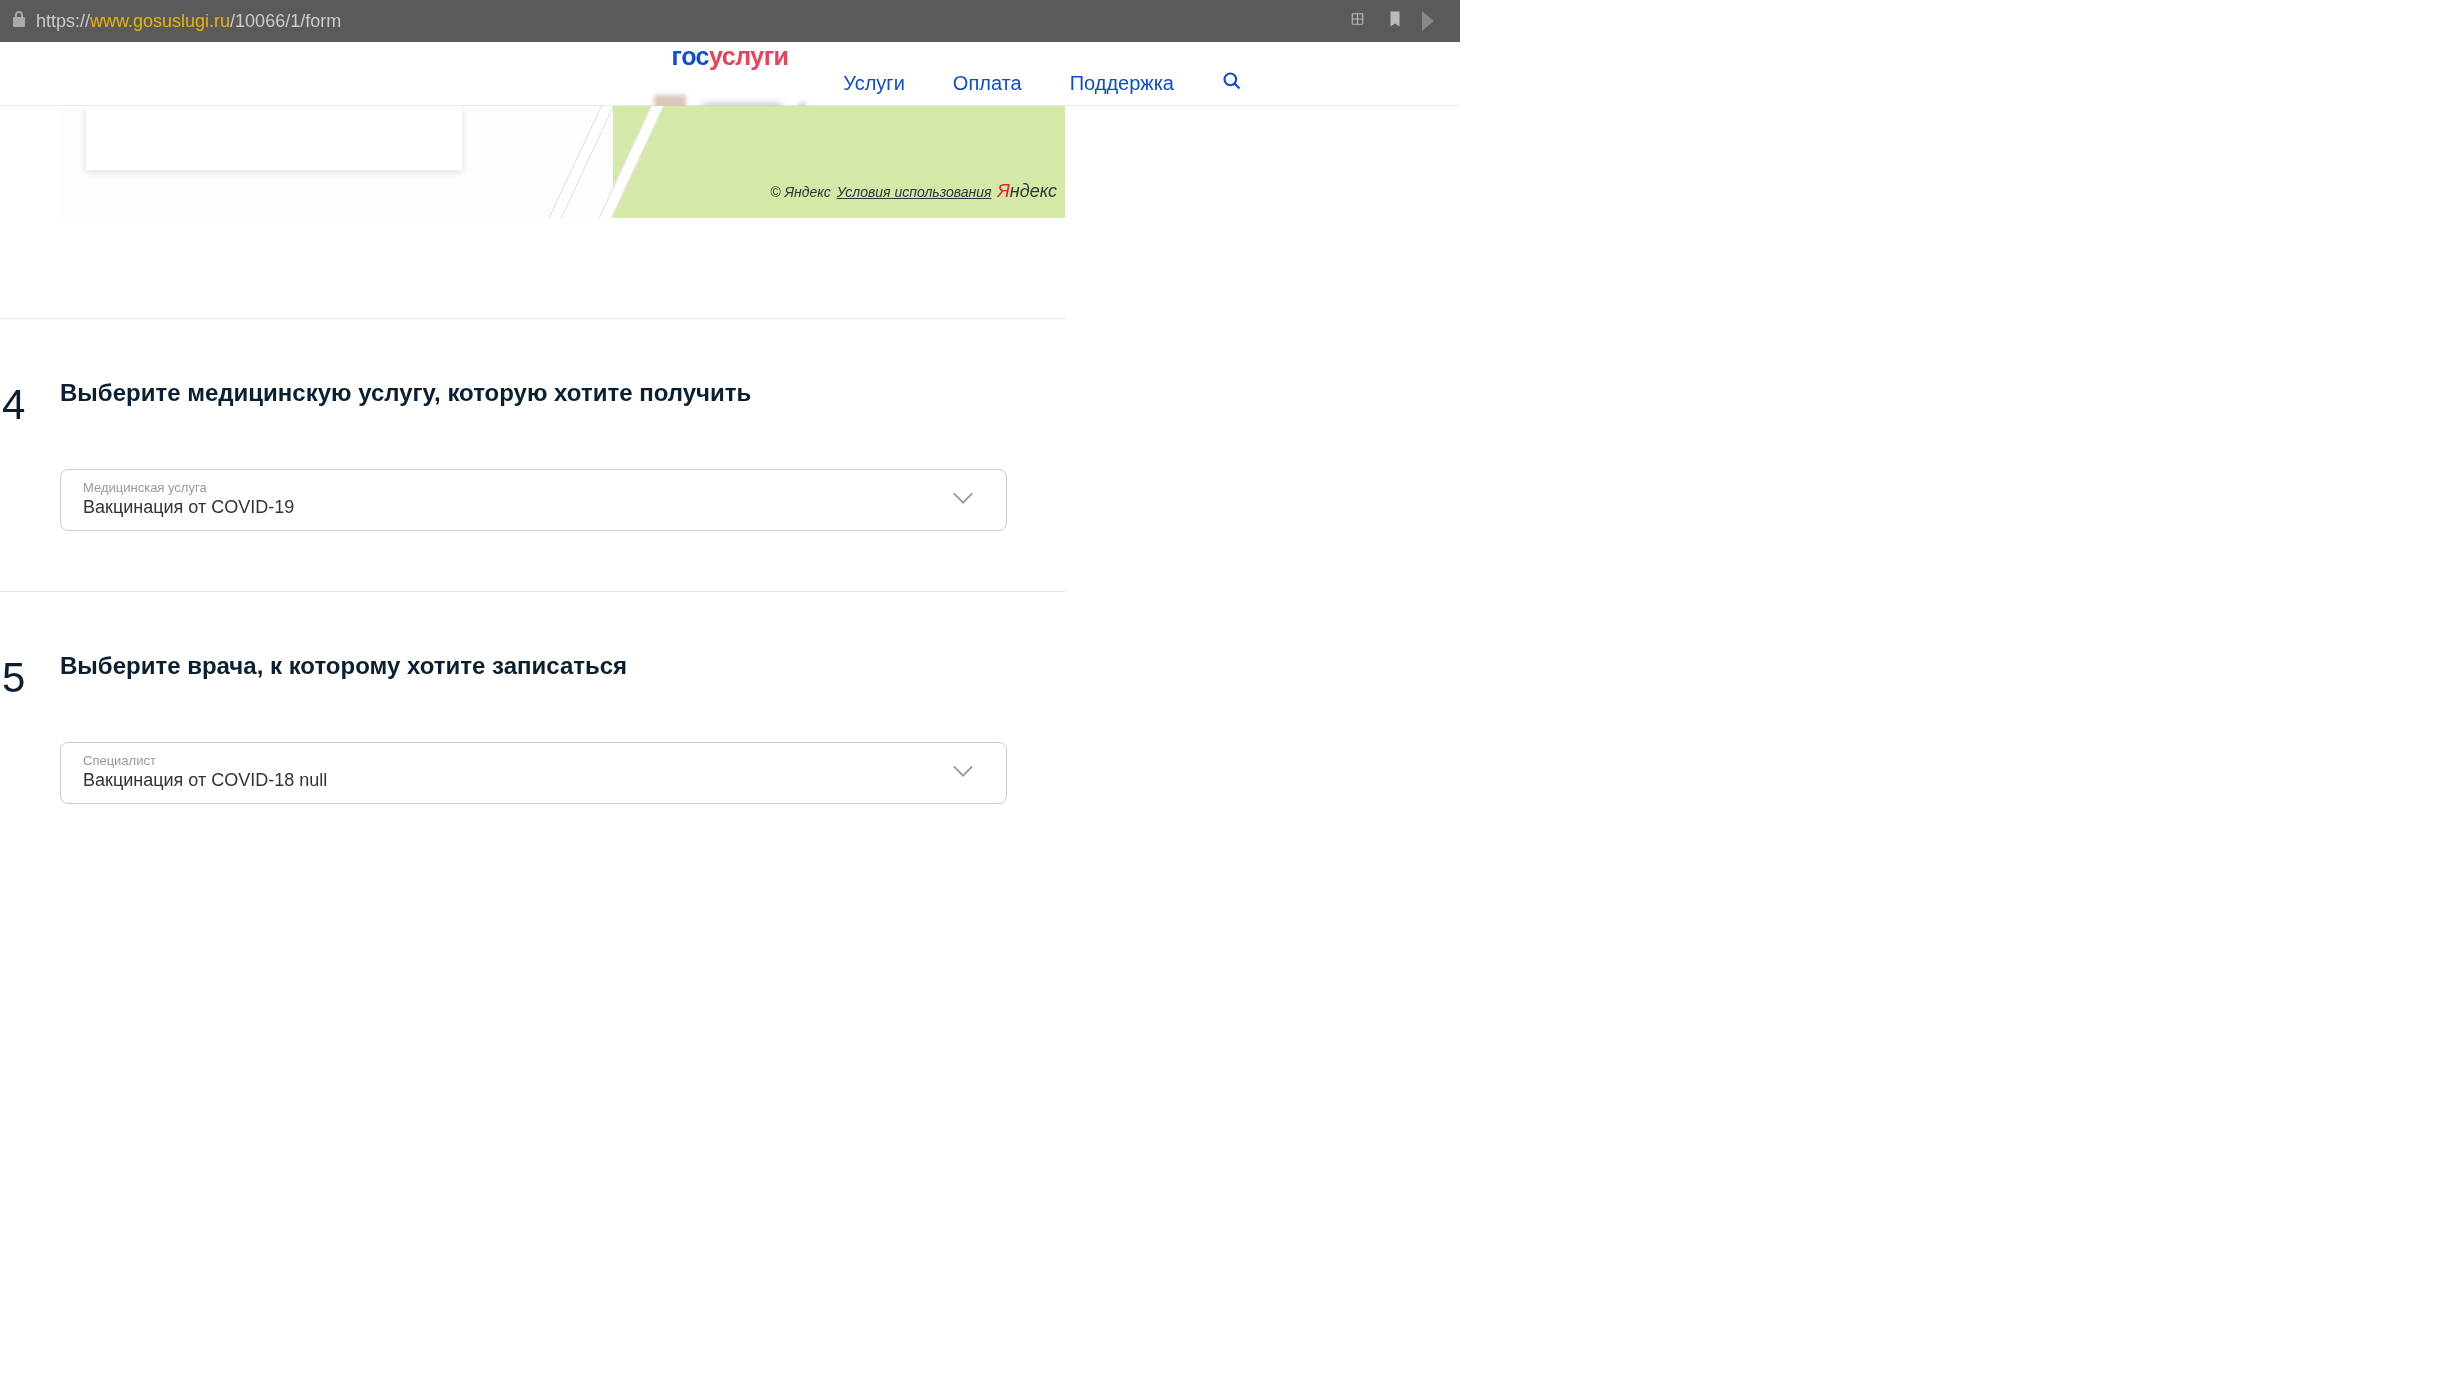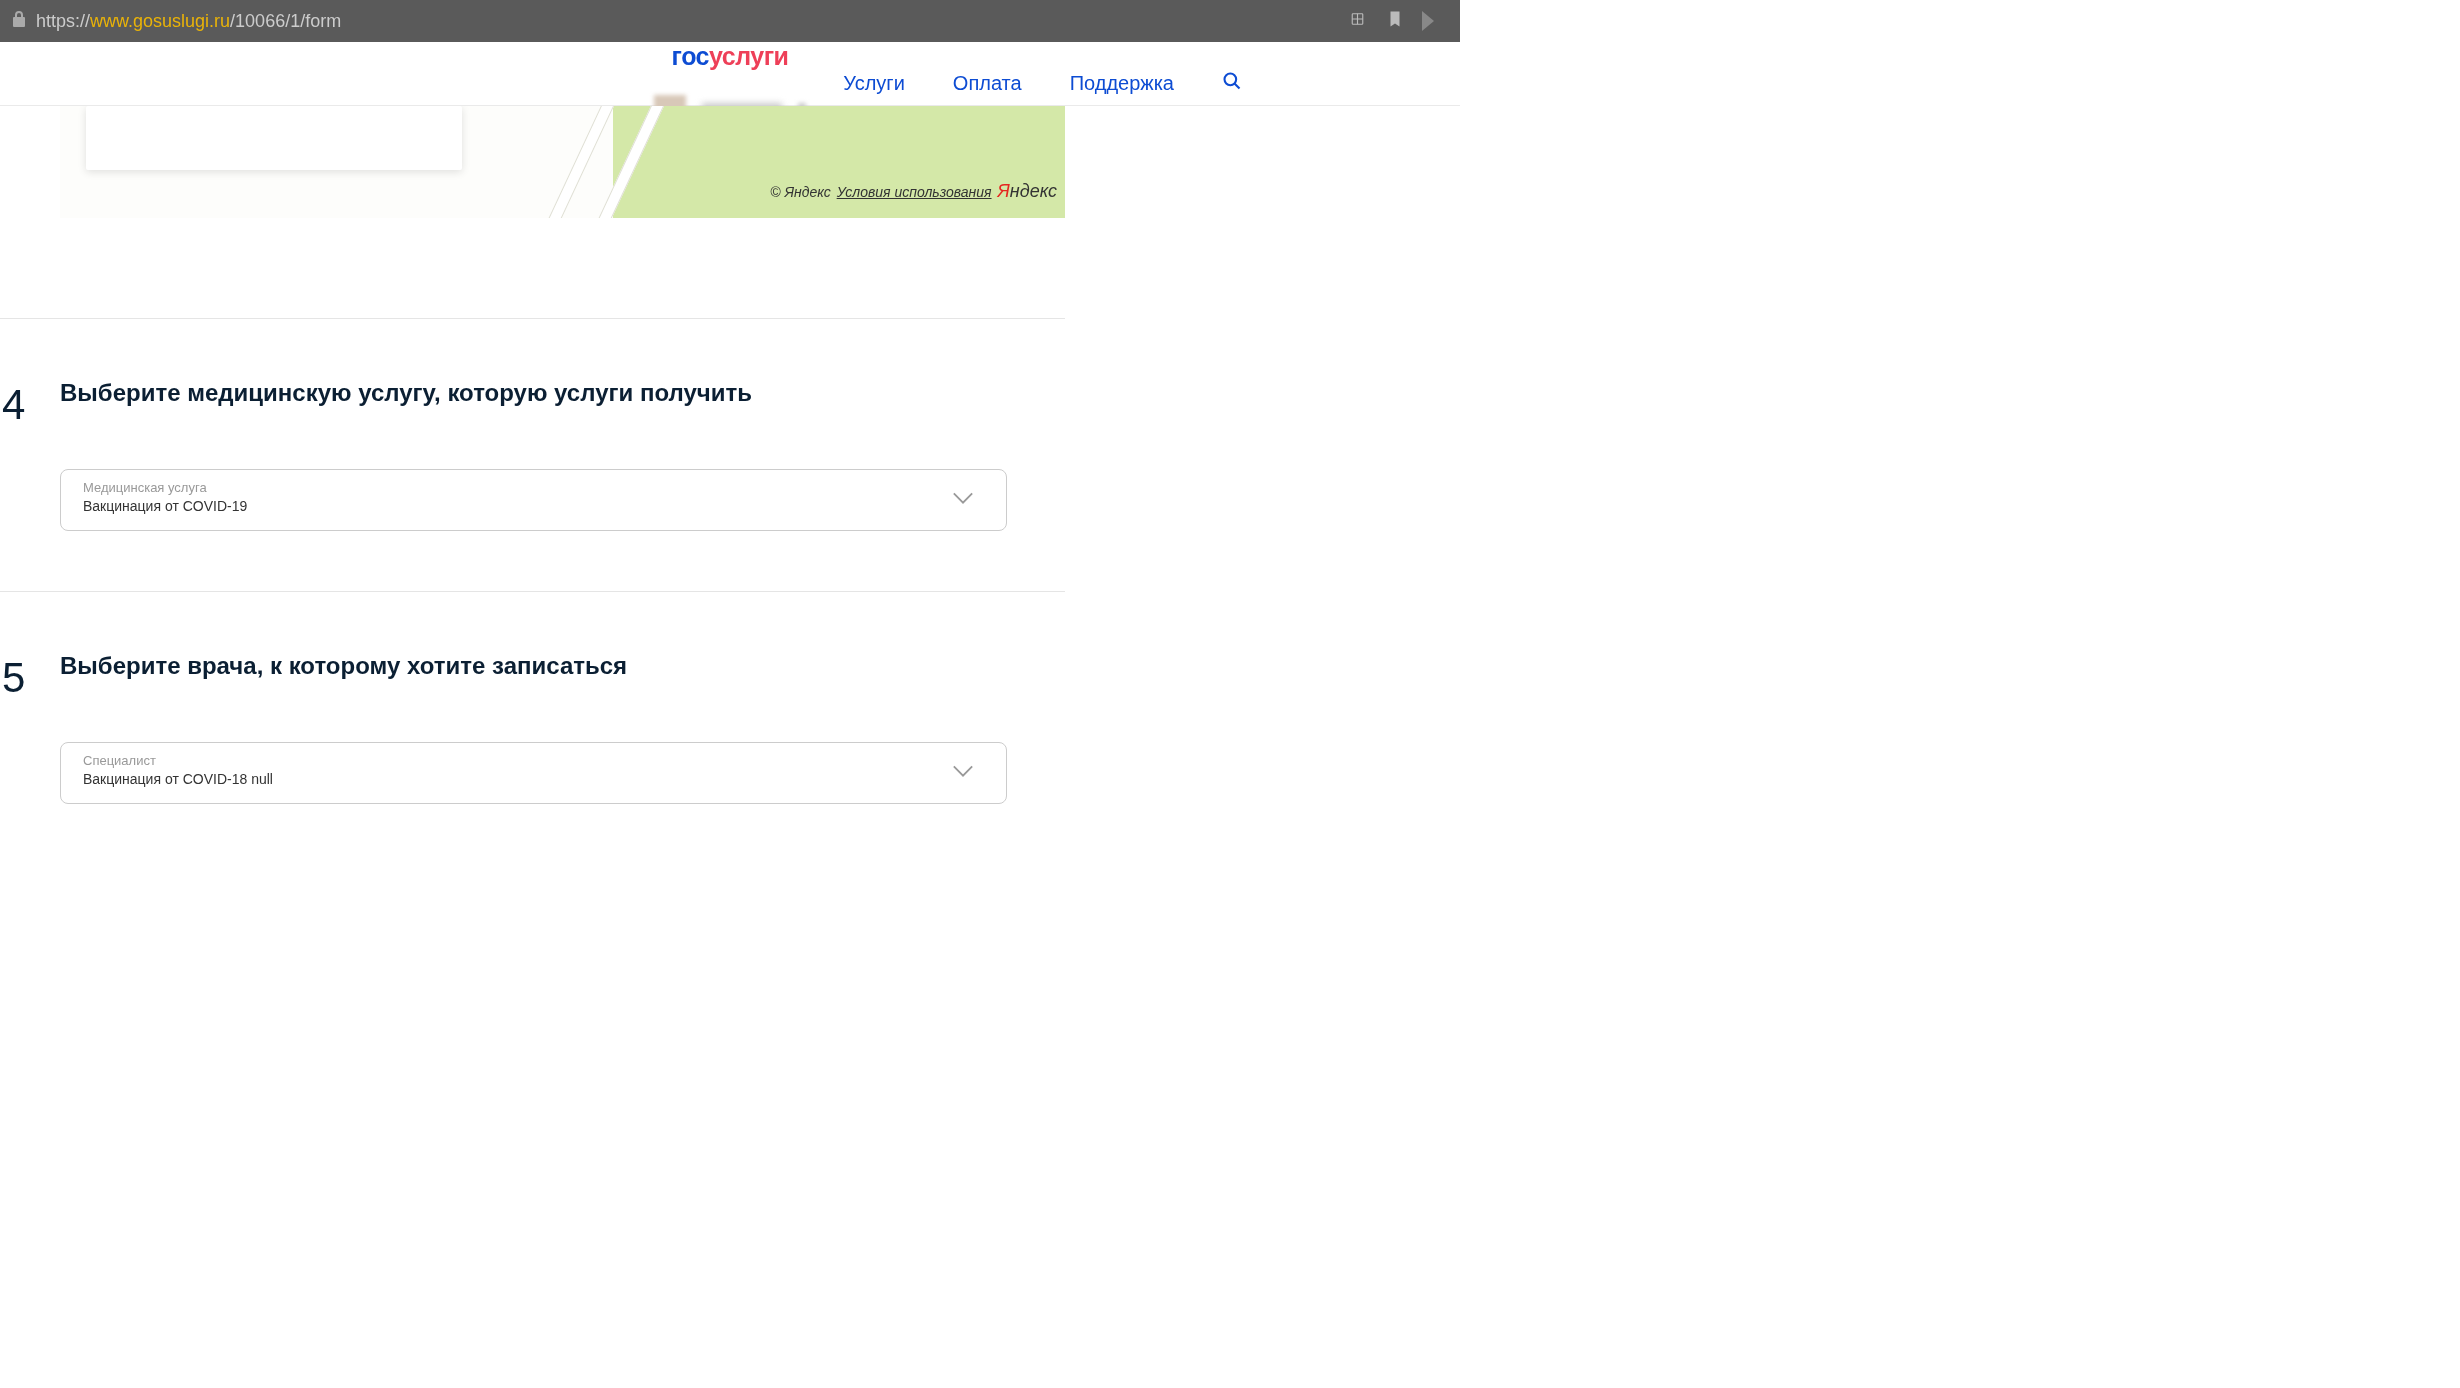--- a/index.html
+++ b/index.html
@@ -205,21 +205,21 @@
       cursor: pointer;
       height: 62px;
     }
     .select-label {
       font-size: 13px;
       color: #999;
       display: block;
       margin-bottom: 2px;
     }
     .select-value {
-      font-size: 14px;
+      font-size: 18px;
       color: #333;
     }
     .chevron {
       position: absolute;
       right: 32px;
       top: 50%;
       transform: translateY(-50%);
       color: #999;
     }
     .chevron svg {
@@ -288,21 +288,21 @@
       <span>© Яндекс</span>
       <span class="terms">Условия использования</span>
       <span class="yandex-logo">
         <span class="y-red">Я</span><span class="y-black">ндекс</span>
       </span>
     </div>
   </div>
 
   <div class="section">
     <div class="step-number">4</div>
-    <h2 class="section-title">Выберите медицинскую услугу, которую услуги получить</h2>
+    <h2 class="section-title">Выберите медицинскую услугу, которую хотите получить</h2>
     <div class="select-box">
       <span class="select-label">Медицинская услуга</span>
       <span class="select-value">Вакцинация от COVID-19</span>
       <span class="chevron">
         <svg viewBox="0 0 24 14" fill="none" stroke="currentColor" stroke-width="2">
             <polyline points="2,2 12,12 22,2"></polyline>
           </svg>
       </span>
     </div>
   </div>

